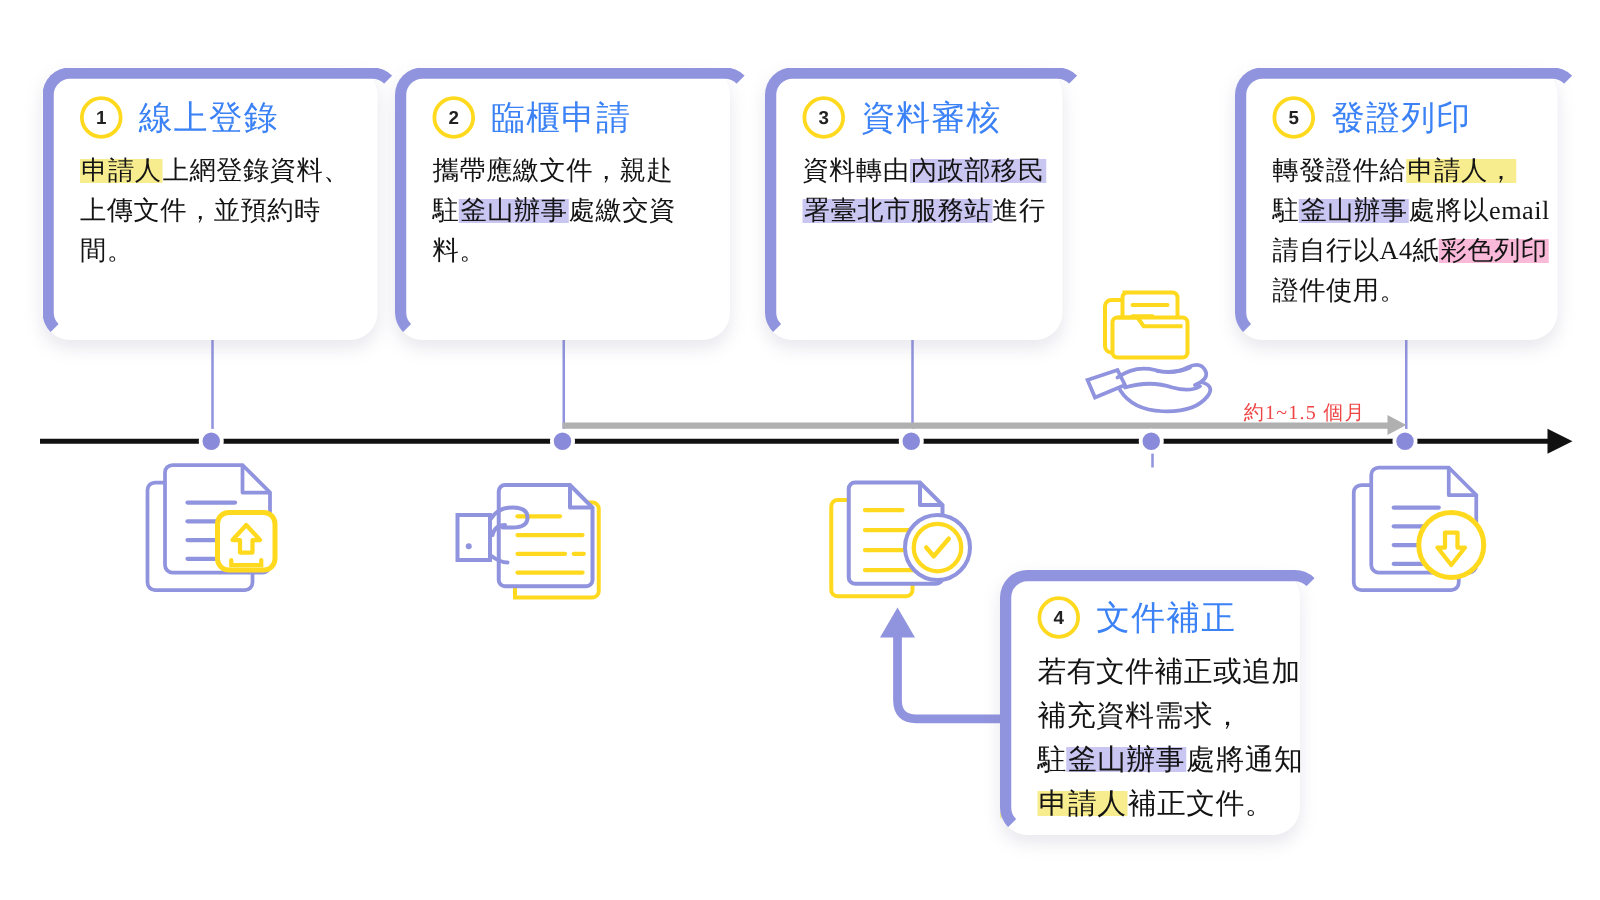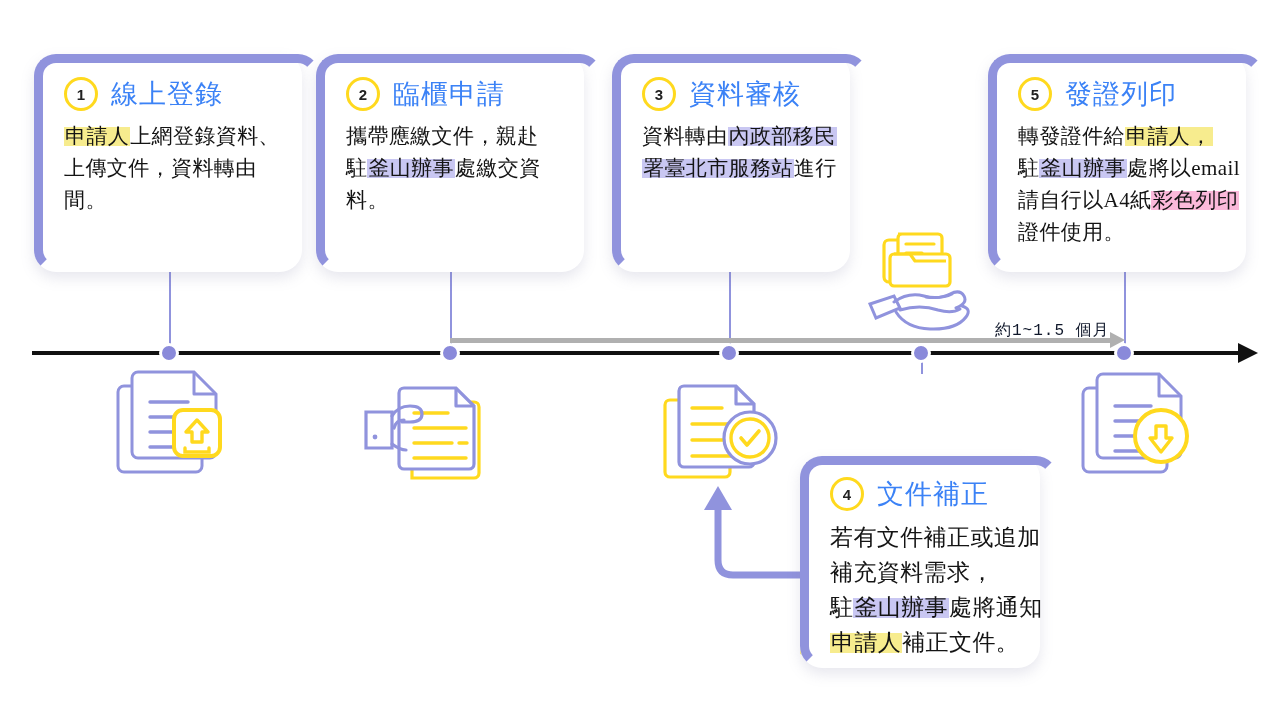--- a/index.html
+++ b/index.html
@@ -74,22 +74,22 @@
   }
   .stem{position:absolute;width:2px;background:#9093dd;z-index:1;}
 
   .greybar{position:absolute;height:5px;background:#b0b0b0;top:338px;z-index:3;}
   .greyhead{
     position:absolute;top:332px;width:0;height:0;z-index:3;
     border-top:8px solid transparent;border-bottom:8px solid transparent;
     border-left:15px solid #b0b0b0;
   }
   .grey-label{
-    position:absolute;font-family:Liberation Mono, monospace;
-    font-size:16px;color:#0f172a;letter-spacing:1px;z-index:4;white-space:nowrap;
+    position:absolute;font-family:Liberation Serif, serif;
+    font-size:16px;color:#ef4444;letter-spacing:1px;z-index:4;white-space:nowrap;
   }
   .icon-abs{position:absolute;z-index:4;}
 </style>
 </head>
 <body>
 
 <div id="stage">
 
   <div class="stem" style="left:169px;top:272px;height:82px;"></div>
   <div class="stem" style="left:450px;top:272px;height:82px;"></div>
@@ -188,21 +188,21 @@
 
   <div class="card" style="left:34px;top:54px;width:268px;height:218px;">
     <div class="accent"></div>
     <div class="inner">
       <div class="card-head">
         <div class="num-circle">1</div>
         <div class="card-title">線上登錄</div>
       </div>
       <div class="card-body">
         <div class="ln"><span class="hl-y">申請人</span><span>上網登錄資料、</span></div>
-        <div class="ln"><span>上傳文件，資料轉由</span></div>
+        <div class="ln"><span>上傳文件，並預約時</span></div>
         <div class="ln"><span>間。</span></div>
       </div>
     </div>
   </div>
 
   <div class="card" style="left:316px;top:54px;width:268px;height:218px;">
     <div class="accent"></div>
     <div class="inner">
       <div class="card-head">
         <div class="num-circle">2</div>

